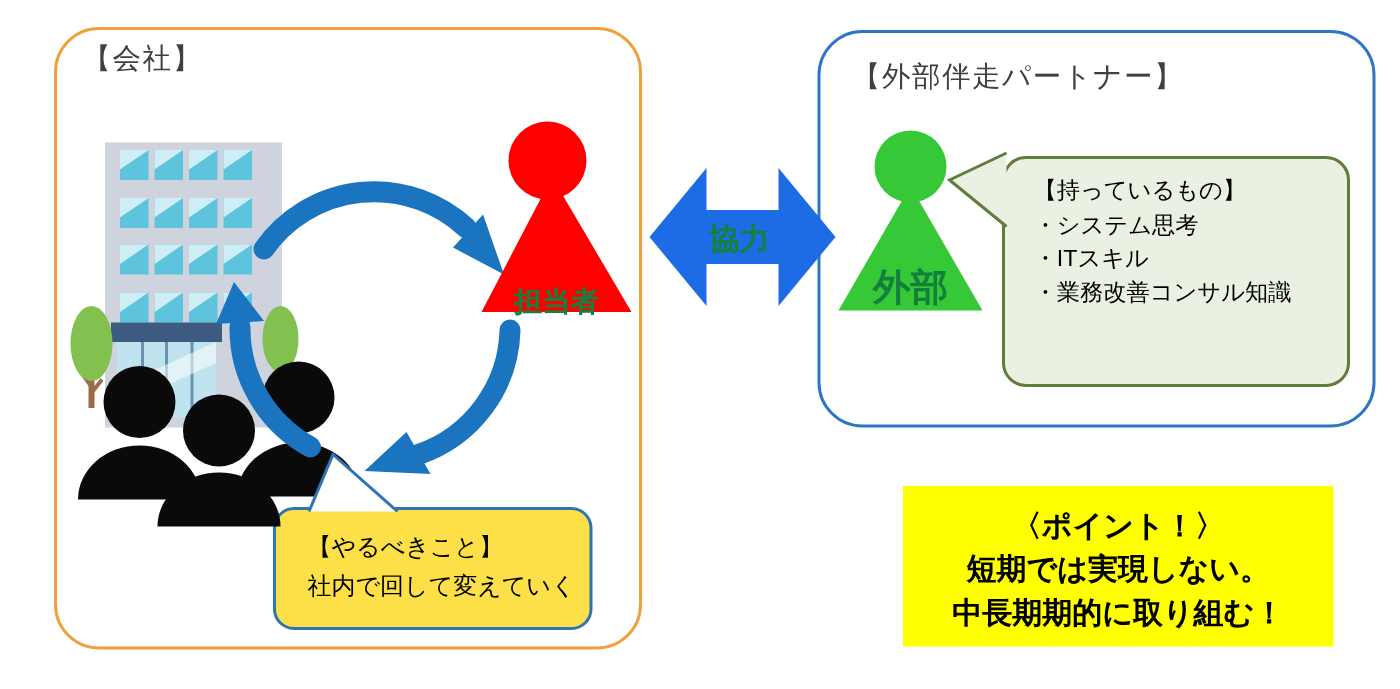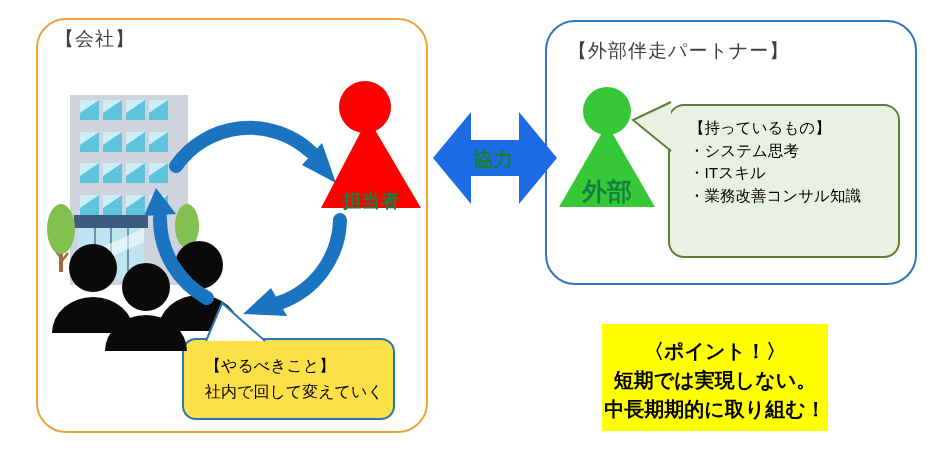--- a/index.html
+++ b/index.html
@@ -21,21 +21,21 @@
   .lbl{position:absolute;z-index:4;color:#15803d;font-weight:bold;text-align:center;}
   .manager-label{left:329px;top:176px;width:84px;font-size:19px;margin-top:12px;}
   .partner-person-label{left:565px;top:175px;width:84px;font-size:25px;}
   .coop-label{left:453px;top:146px;width:80px;font-size:20px;}
   .todo-callout{position:absolute;left:182px;top:338px;width:209px;height:78px;z-index:2;
     background:#fde047;border:2px solid var(--c-callout);border-radius:14px;}
   .todo-text{padding:13px 0 0 21px;font-size:16px;line-height:26px;color:#000;white-space:nowrap;}
   .partner-bubble{position:absolute;left:668px;top:104px;width:228px;height:150px;z-index:2;
     background:var(--c-bubfill);border:2px solid var(--c-bubborder);border-radius:16px;}
   .bubble-text{padding:11px 0 0 19px;font-size:15.5px;line-height:22.5px;color:#000;white-space:nowrap;}
-  .point-box{position:absolute;left:602px;top:324px;width:226px;height:107px;z-index:2;
+  .point-box{position:absolute;left:602px;top:324px;width:287px;height:107px;z-index:2;
     background:var(--c-yellow);color:#000;font-weight:bold;font-size:20px;line-height:29px;
     text-align:center;padding-top:0;box-sizing:border-box;}
   .point-box .inner{padding-top:13px;}
   
   .cycle{stroke:var(--c-cycle);stroke-width:14;fill:none;stroke-linecap:round;}
   .cycle-head{fill:var(--c-cycle);}
   .red-person{fill:var(--c-red);}
   .green-person{fill:var(--c-green);}
   .coop-arrow{fill:var(--c-arrow);}
   .bld-body{fill:var(--c-building);}

